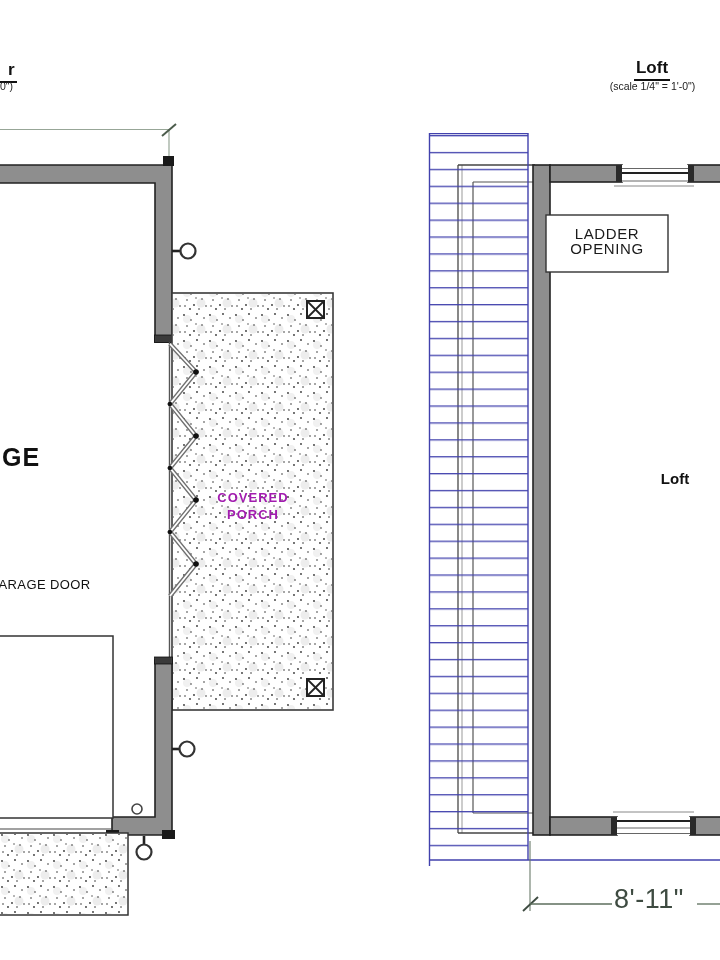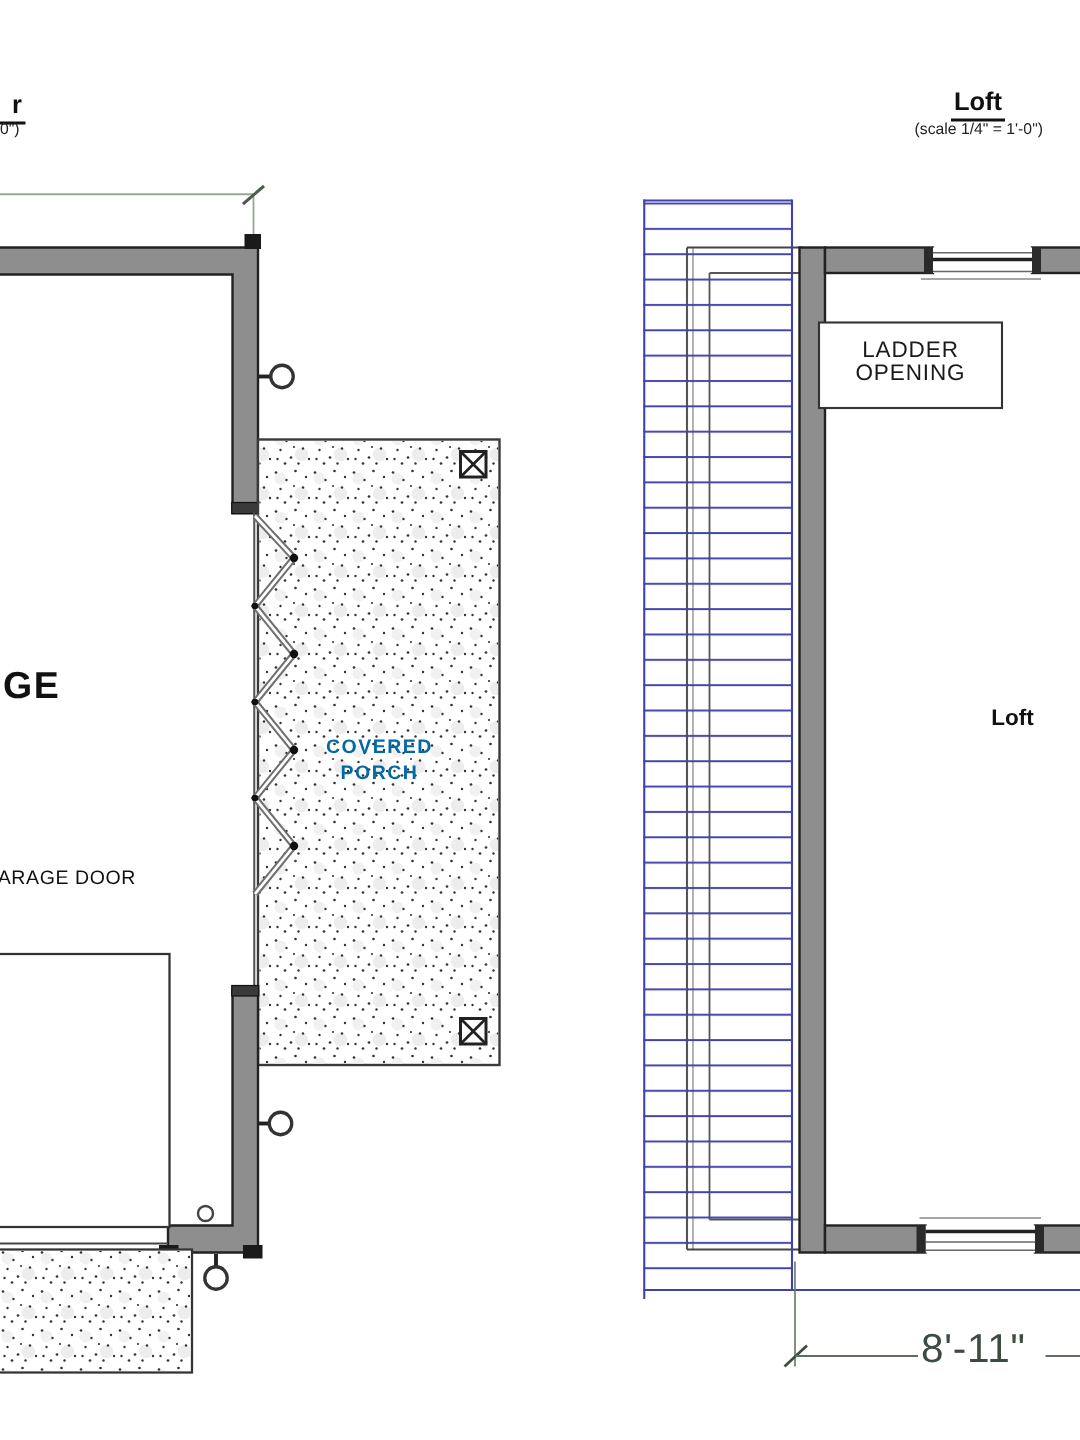--- a/index.html
+++ b/index.html
@@ -8,21 +8,21 @@
     background:#ffffff;font-family:"Liberation Sans", sans-serif;
   }
   svg{position:absolute;left:0;top:0;}
   .lbl{position:absolute;color:#111;white-space:normal;}
   .title{font-weight:bold;font-size:17px;}
   .title .u{display:inline-block;border-bottom:2px solid #111;padding:0 2px 1px 2px;}
   .scale{font-size:10.5px;color:#222;}
   .room-big{font-weight:bold;font-size:25px;letter-spacing:1px;}
   .small-note{font-size:13px;letter-spacing:.4px;}
   .porch-green{font-weight:bold;font-size:13px;letter-spacing:1px;line-height:17px;
-    text-align:center;color:#0369a1;}
+    text-align:center;color:#a21caf;}
   .ladder{font-size:15px;line-height:15px;letter-spacing:.6px;text-align:center;color:#1a1a1a;}
   .room-bold{font-weight:bold;font-size:15px;text-align:center;}
   .dim-text{font-size:27px;color:#3e4b41;letter-spacing:.5px;}
   .ta-c{text-align:center;}
 </style>
 </head>
 <body>
 
 <svg width="720" height="960" viewBox="0 0 720 960">
   <defs>

